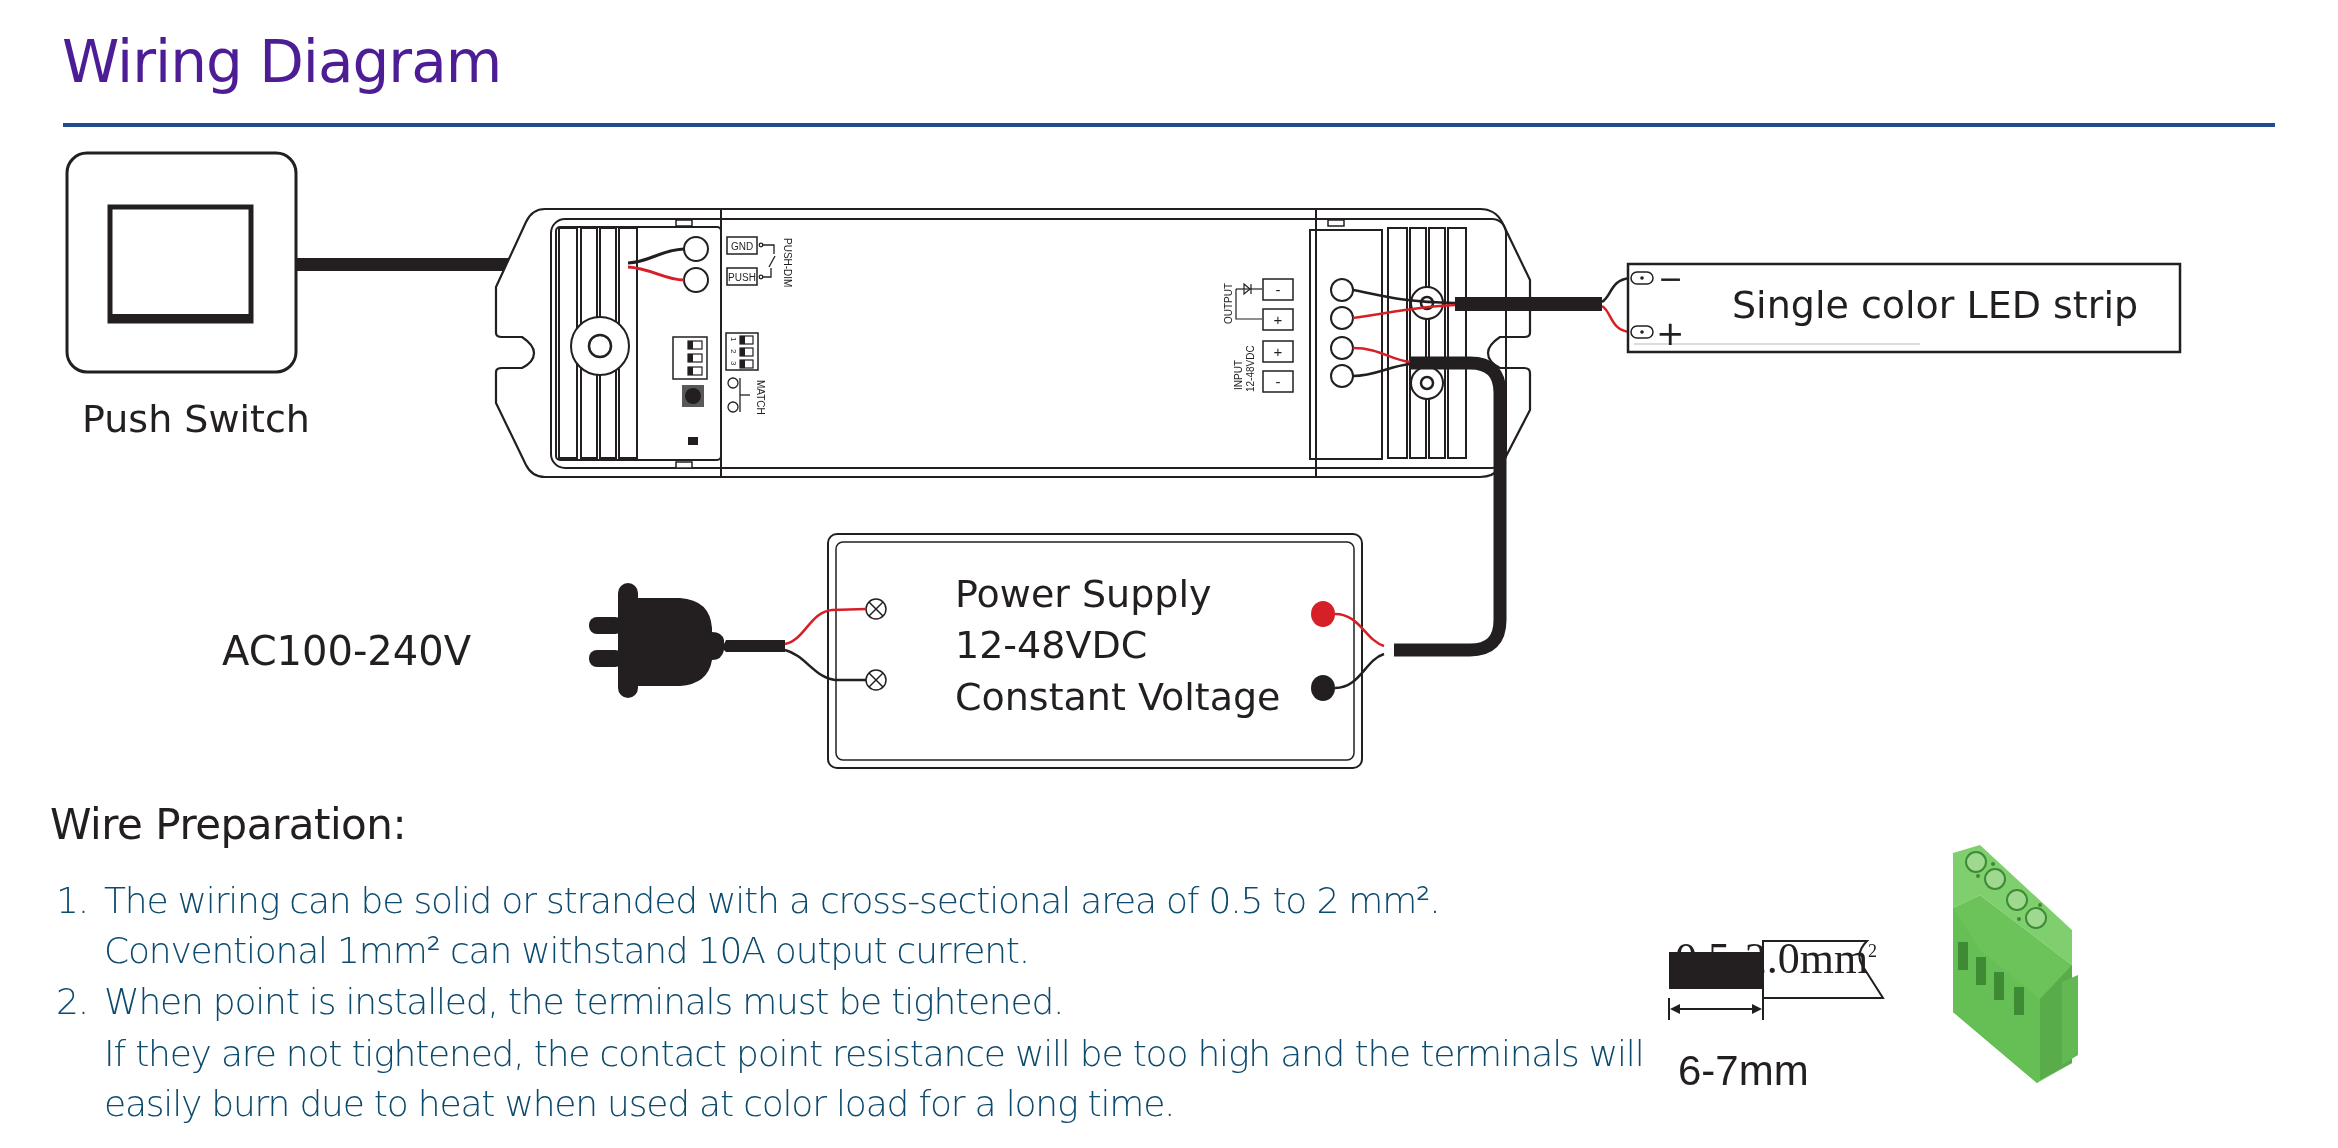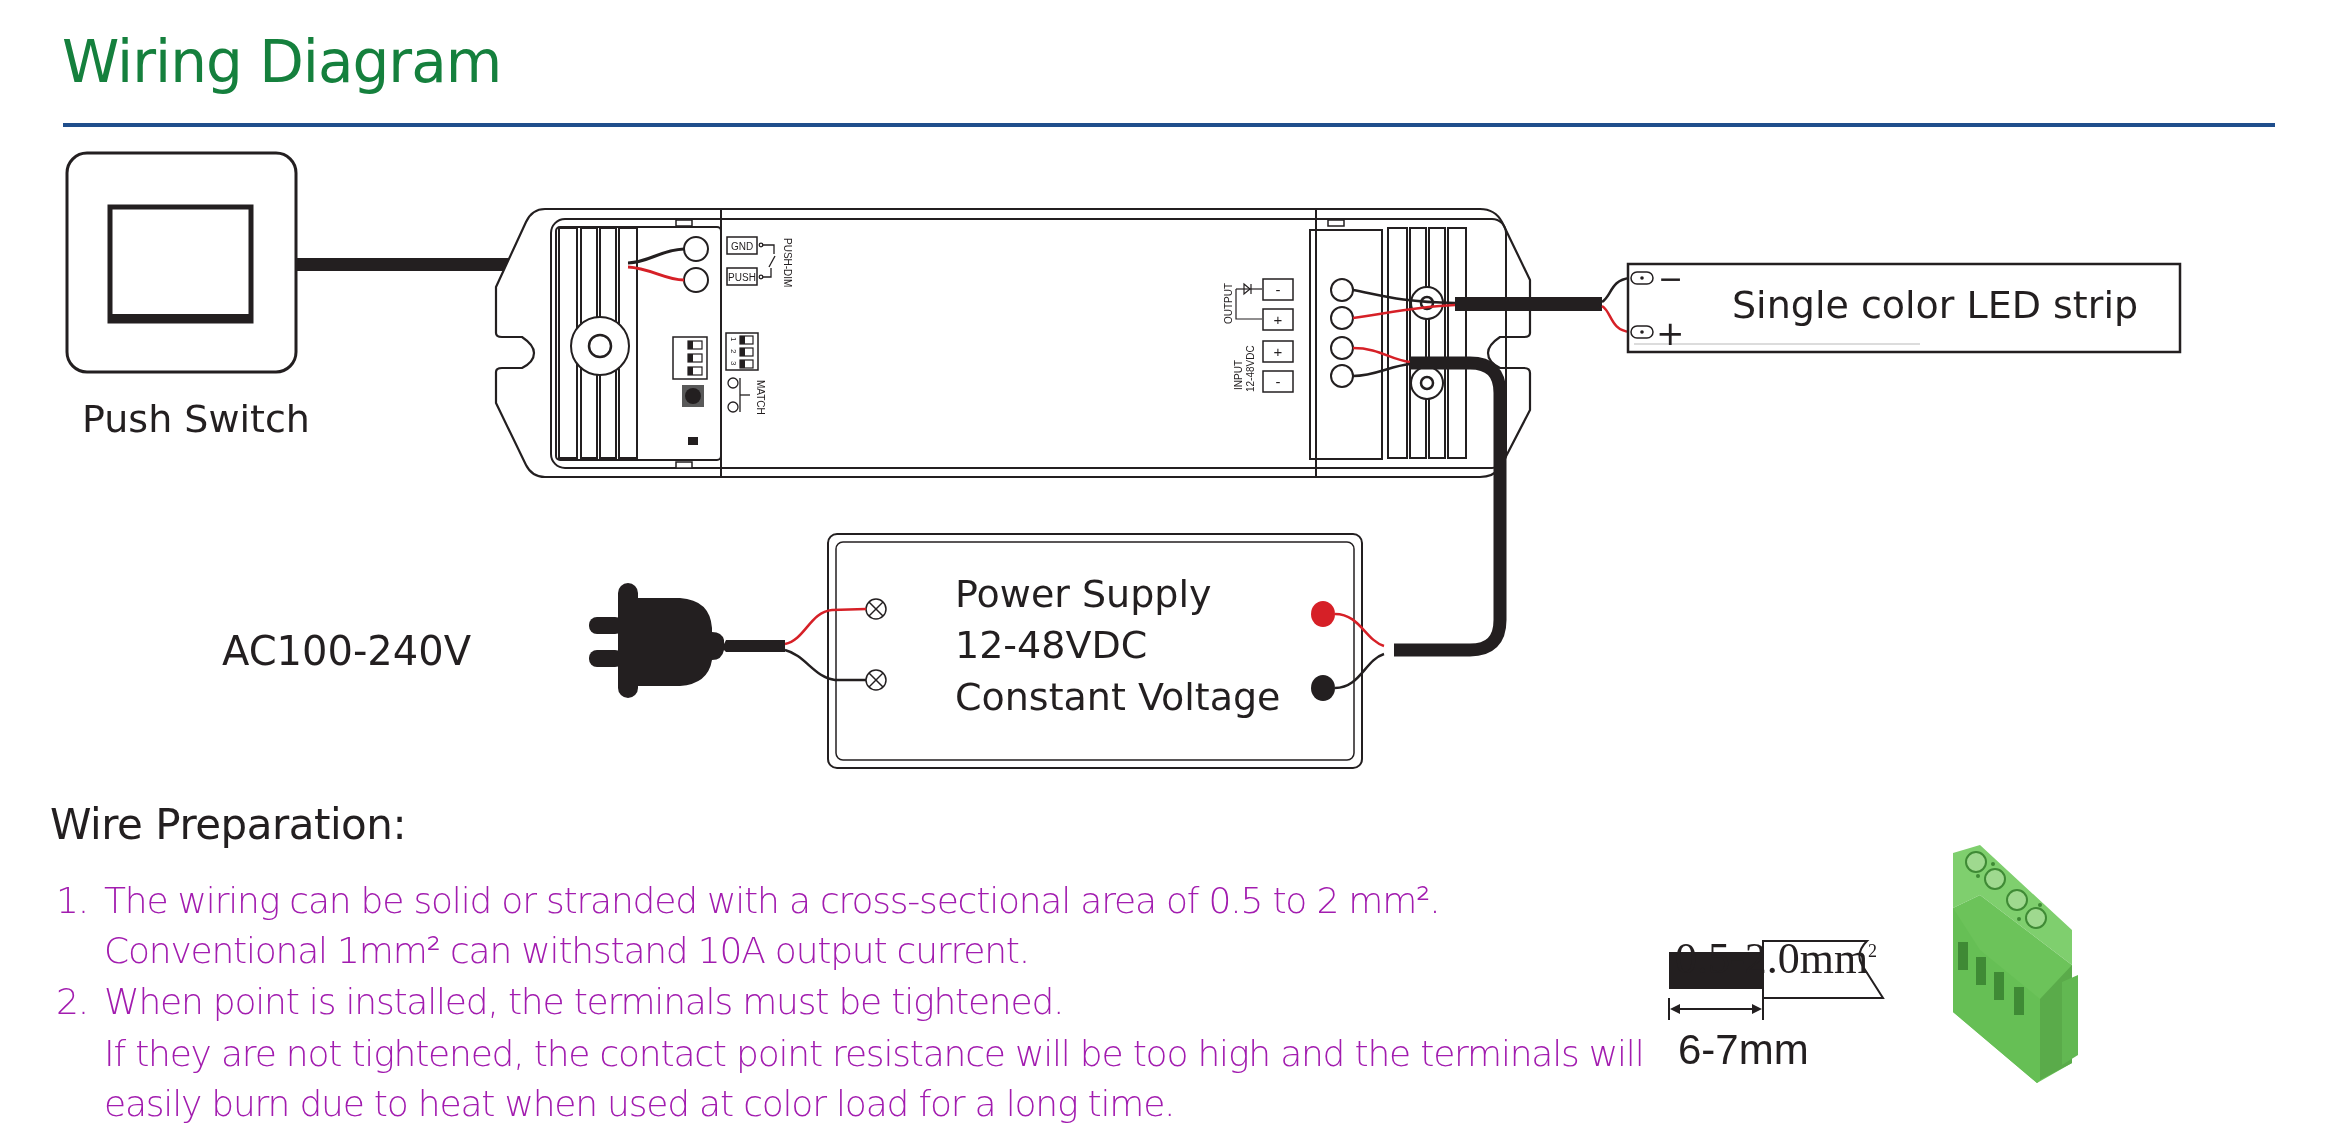--- a/index.html
+++ b/index.html
@@ -1,33 +1,33 @@
 <!DOCTYPE html>
 <html><head>
 <meta charset="utf-8">
 <style>
   html, body { margin: 0; padding: 0; background: #ffffff; }
   body { width: 2338px; height: 1148px; position: relative; overflow: hidden;
          font-family: "DejaVu Sans", sans-serif; color: #231f20; }
   .abs { position: absolute; white-space: nowrap; }
-  #title { left: 62px; top: 28px; font-size: 58px; color: #15803d; letter-spacing: -1px; font-weight: normal; }
+  #title { left: 62px; top: 28px; font-size: 58px; color: #4c1d95; letter-spacing: -1px; font-weight: normal; }
   #rule { left: 63px; top: 123px; width: 2212px; height: 4px; background: #1f4e8c; }
   svg#diagram { position: absolute; left: 0; top: 0; }
   .lbl { font-family: "DejaVu Sans", sans-serif; fill: #231f20; }
   .lbl-sm { font-family: "Liberation Sans", sans-serif; fill: #231f20; }
   #wp-heading { left: 50px; top: 800px; font-size: 42px; letter-spacing: -0.5px; }
-  .wp-line { font-size: 36px; letter-spacing: -1.2px; color: #a21caf; font-weight: 300; }
+  .wp-line { font-size: 36px; letter-spacing: -1.2px; color: #0c4a6e; font-weight: 300; }
   #wp1 { left: 56px; top: 880px; }
   #wp1b { left: 104px; top: 930px; }
   #wp2 { left: 56px; top: 981px; }
   #wp2b { left: 104px; top: 1033px; }
   #wp2c { left: 104px; top: 1083px; }
   .num { display: inline-block; width: 48px; }
   #strip-area { left: 1675px; top: 893px; font-family: Liberation Serif, serif; font-size: 44px; margin-top: 40px; }
-  #strip-len { left: 1678px; top: 1026px; font-family: "Liberation Sans", sans-serif; font-size: 42px; }
+  #strip-len { left: 1678px; top: 1047px; font-family: "Liberation Sans", sans-serif; font-size: 42px; }
 </style>
 </head>
 <body>
 
 <div id="title" class="abs">Wiring Diagram</div>
 <div id="rule" class="abs"></div>
 
 <svg id="diagram" width="2338" height="1148" viewBox="0 0 2338 1148">
 
   <g>

